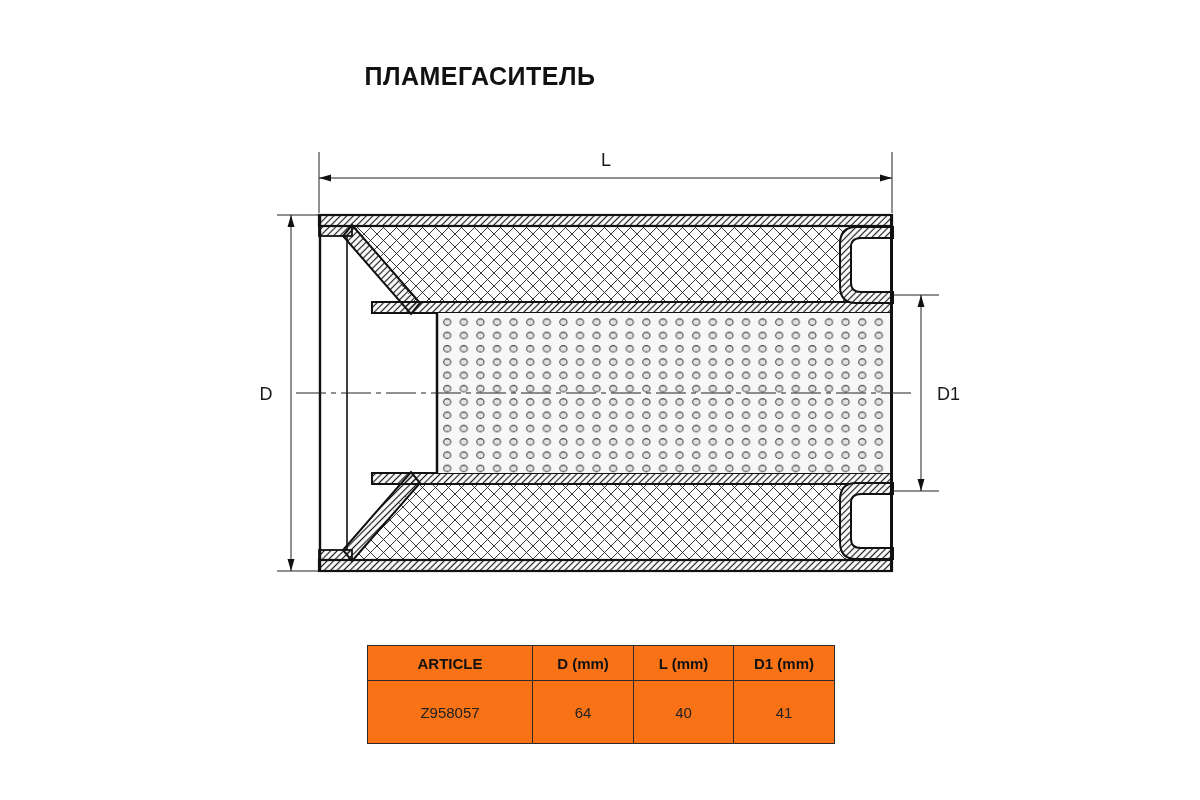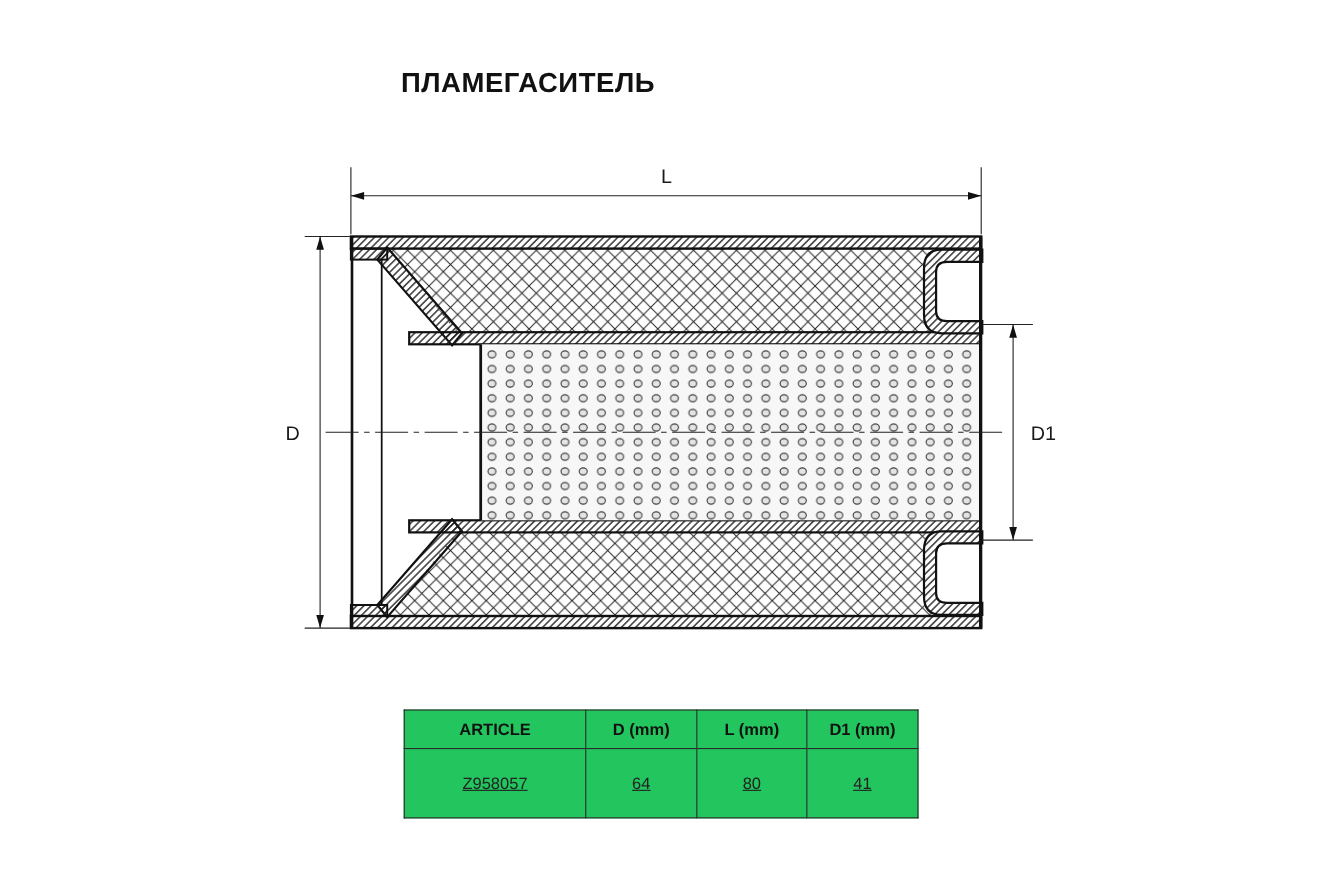--- a/index.html
+++ b/index.html
@@ -28,32 +28,32 @@
     top: 0;
     left: 0;
   }
   .spec-table {
     position: absolute;
     left: 367px;
     top: 645px;
     border-collapse: collapse;
     table-layout: fixed;
     width: 467px;
-    background: #22c55e;
+    background: #f97316;
     color: #111;
   }
   .spec-table th, .spec-table td {
     border: 1px solid #2b2b2b;
     text-align: center;
     vertical-align: middle;
     font-size: 15px;
     padding: 0;
   }
   .spec-table th { height: 35px; font-weight: bold; }
-  .spec-table td { height: 63px; font-weight: normal; color: #222; text-decoration: underline; }
+  .spec-table td { height: 63px; font-weight: normal; color: #222; }
   .c-article { width: 165px; }
   .c-d { width: 101px; }
   .c-l { width: 100px; }
   .c-d1 { width: 101px; }
   text.dim-label {
     font-family: "Liberation Sans", sans-serif;
     font-size: 18px;
     fill: #1a1a1a;
   }
 </style>
@@ -147,19 +147,19 @@
         <th>ARTICLE</th>
         <th>D (mm)</th>
         <th>L (mm)</th>
         <th>D1 (mm)</th>
       </tr>
     </thead>
     <tbody>
       <tr>
         <td>Z958057</td>
         <td>64</td>
-        <td>80</td>
+        <td>40</td>
         <td>41</td>
       </tr>
     </tbody>
   </table>
 
 </div>
 
 </body></html>

